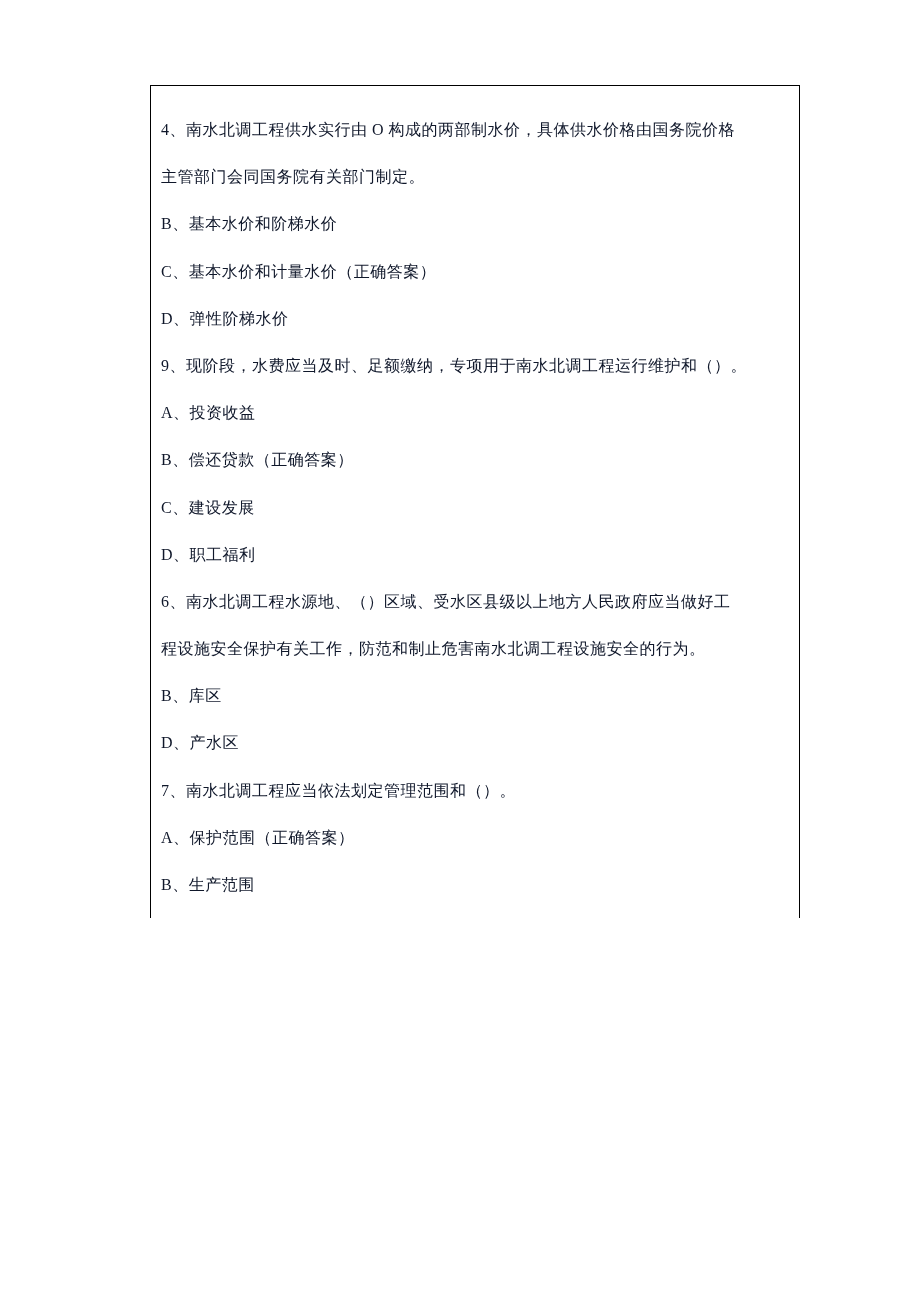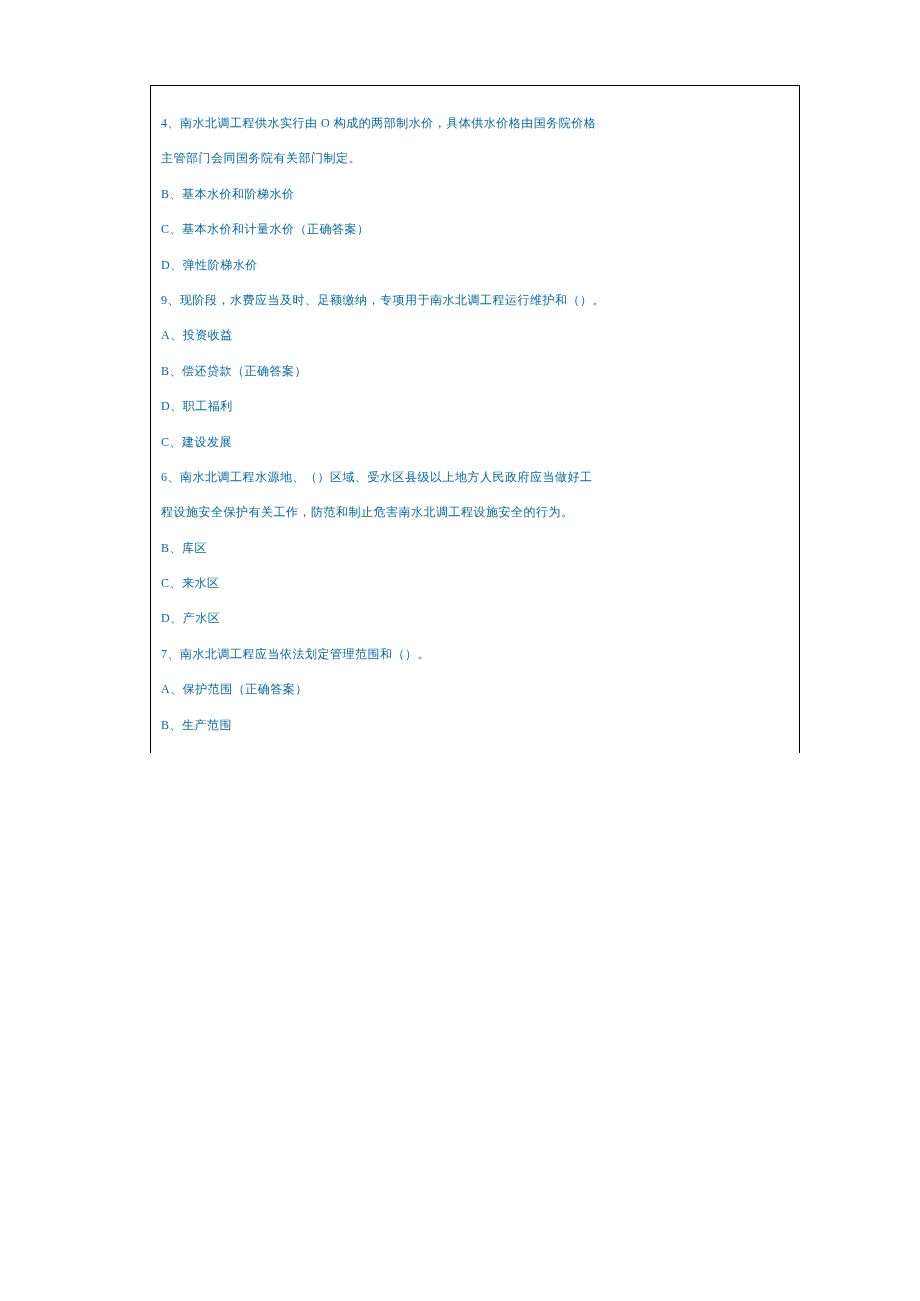--- a/index.html
+++ b/index.html
@@ -17,42 +17,41 @@
     .page-container {
       position: absolute;
       left: 150px;
       top: 85px;
       width: 650px;
       border: 1px solid #000;
       border-bottom: none;
       padding: 20px 10px 10px 10px;
     }
     .line {
-      font-size: 12px;
+      font-size: 16px;
       line-height: 2.95;
-      color: #0369a1;
+      color: #0f172a;
       letter-spacing: 0.5px;
     }
   </style>
 </head>
 <body>
 
 <div class="page-container">
   <div class="line">4、南水北调工程供水实行由 O 构成的两部制水价，具体供水价格由国务院价格</div>
   <div class="line">主管部门会同国务院有关部门制定。</div>
   <div class="line">B、基本水价和阶梯水价</div>
   <div class="line">C、基本水价和计量水价（正确答案）</div>
   <div class="line">D、弹性阶梯水价</div>
   <div class="line">9、现阶段，水费应当及时、足额缴纳，专项用于南水北调工程运行维护和（）。</div>
   <div class="line">A、投资收益</div>
   <div class="line">B、偿还贷款（正确答案）</div>
+  <div class="line">C、建设发展</div>
   <div class="line">D、职工福利</div>
-  <div class="line">C、建设发展</div>
   <div class="line">6、南水北调工程水源地、（）区域、受水区县级以上地方人民政府应当做好工</div>
   <div class="line">程设施安全保护有关工作，防范和制止危害南水北调工程设施安全的行为。</div>
   <div class="line">B、库区</div>
-  <div class="line">C、来水区</div>
   <div class="line">D、产水区</div>
   <div class="line">7、南水北调工程应当依法划定管理范围和（）。</div>
   <div class="line">A、保护范围（正确答案）</div>
   <div class="line">B、生产范围</div>
 
 </div>
 
 </body></html>

